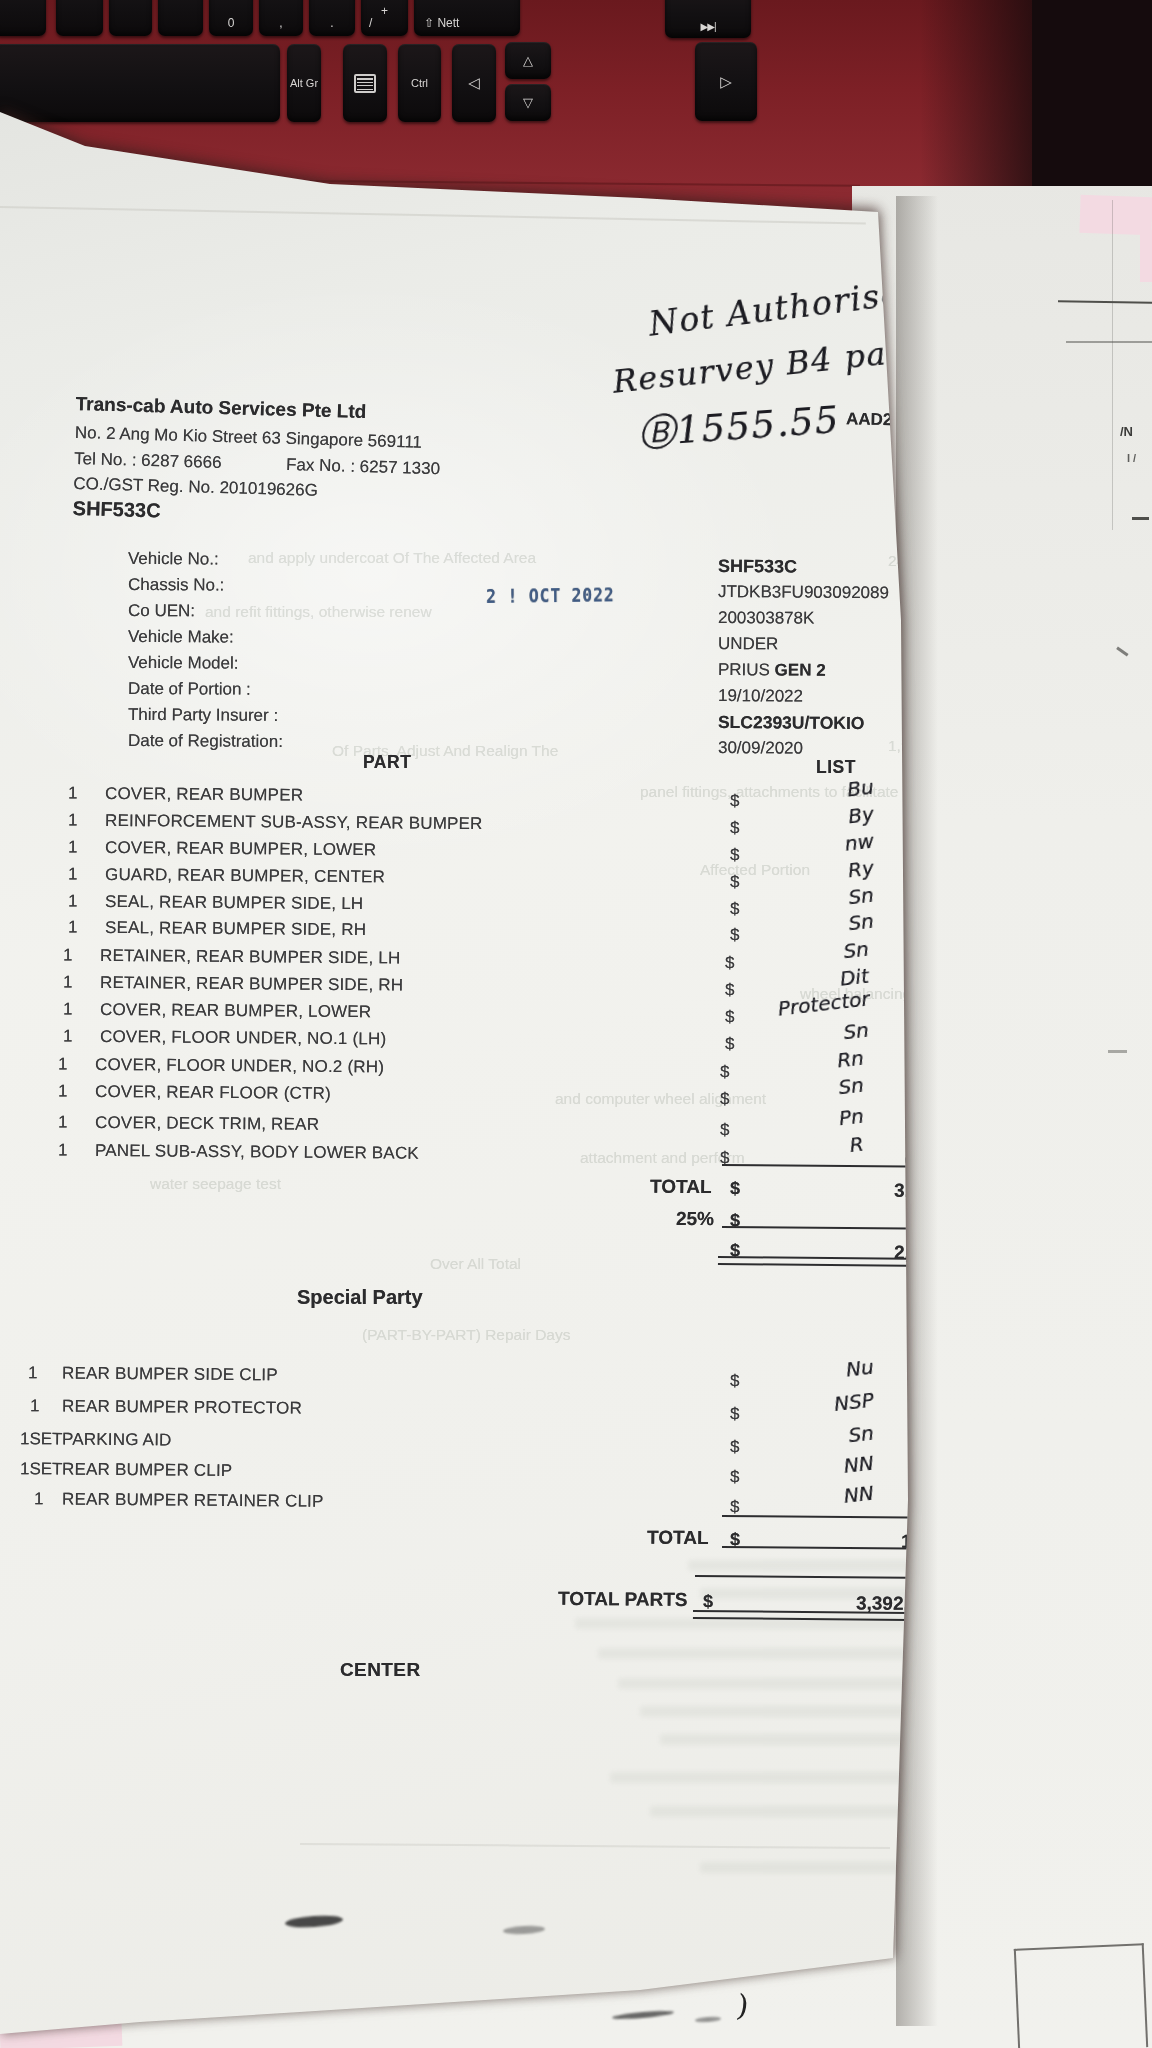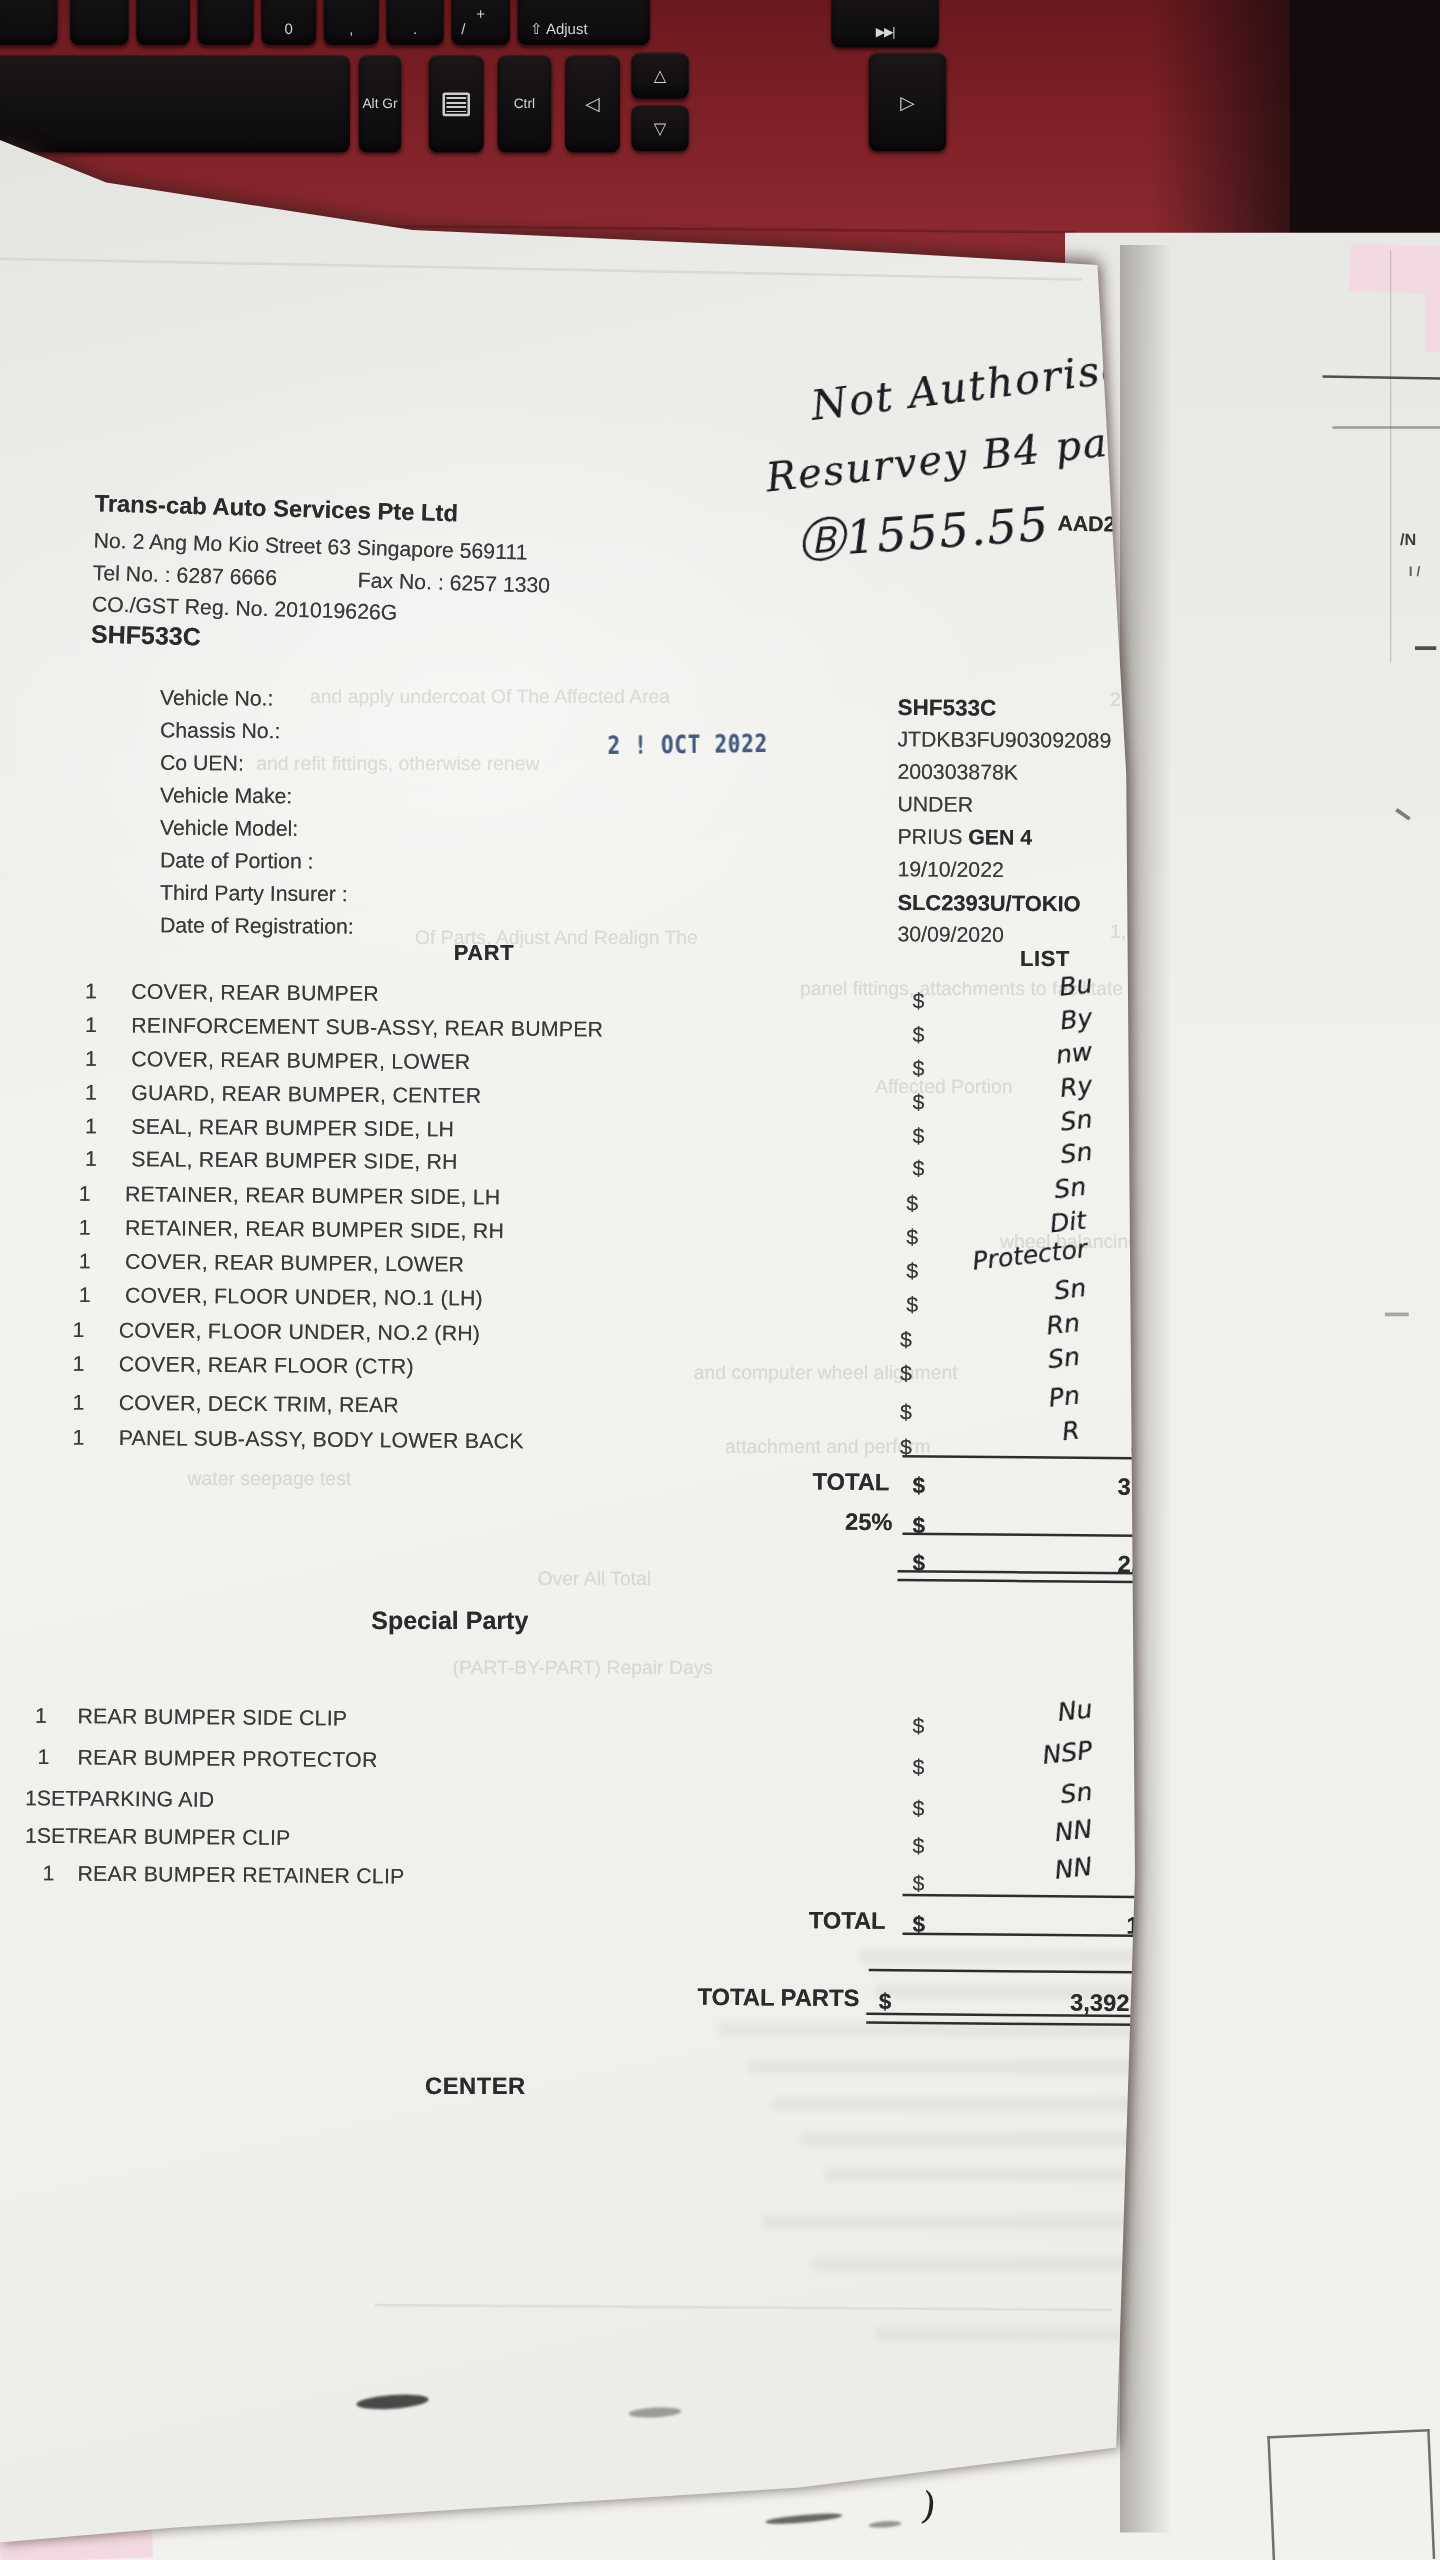--- a/index.html
+++ b/index.html
@@ -96,21 +96,21 @@
         <span>,</span>
       </div>
     <div class="key" style="left:309px;top:-28px;width:46px;height:64px;">
         <span>.</span>
       </div>
     <div class="key" style="left:361px;top:-28px;width:47px;height:64px;flex-direction:column;align-items:center;justify-content:flex-end;">
       <span style="line-height:10px;">+</span>
       <span style="align-self:flex-start;padding-left:8px;">/</span>
     </div>
     <div class="key" style="left:414px;top:-28px;width:106px;height:64px;justify-content:flex-start;padding-left:10px;">
-        <span>⇧ Adjust</span>
+        <span>⇧ Nett</span>
       </div>
     <div class="key" style="left:665px;top:-14px;width:86px;height:52px;font-size:10px;letter-spacing:-1px;">
         <span>▶▶|</span>
       </div>
 
     <div class="key r2" style="left:-6px;top:44px;width:286px;height:78px;"></div>
     <div class="key r2" style="left:287px;top:44px;width:34px;height:78px;font-size:11px;">
         <span>Alt Gr</span>
       </div>
     <div class="key r2" style="left:343px;top:44px;width:44px;height:78px;">
@@ -210,21 +210,21 @@
         <div class="vrow t17" style="top:600px;">
             <span class="vl">Co UEN:</span>
             <span class="vv">200303878K</span>
           </div>
         <div class="vrow t17" style="top:626px;">
             <span class="vl">Vehicle Make:</span>
             <span class="vv">UNDER</span>
           </div>
         <div class="vrow t17" style="top:652px;">
             <span class="vl">Vehicle Model:</span>
-            <span class="vv"><span>PRIUS </span><span class="b">GEN 4</span></span>
+            <span class="vv"><span>PRIUS </span><span class="b">GEN 2</span></span>
           </div>
         <div class="vrow t17" style="top:678px;">
             <span class="vl">Date of Portion :</span>
             <span class="vv">19/10/2022</span>
           </div>
         <div class="vrow t17" style="top:704px;">
             <span class="vl">Third Party Insurer :</span>
             <span class="vv b" style="font-size:17.5px;"><span>SLC2393U/TOKIO</span></span>
           </div>
         <div class="vrow t17" style="top:730px;">

